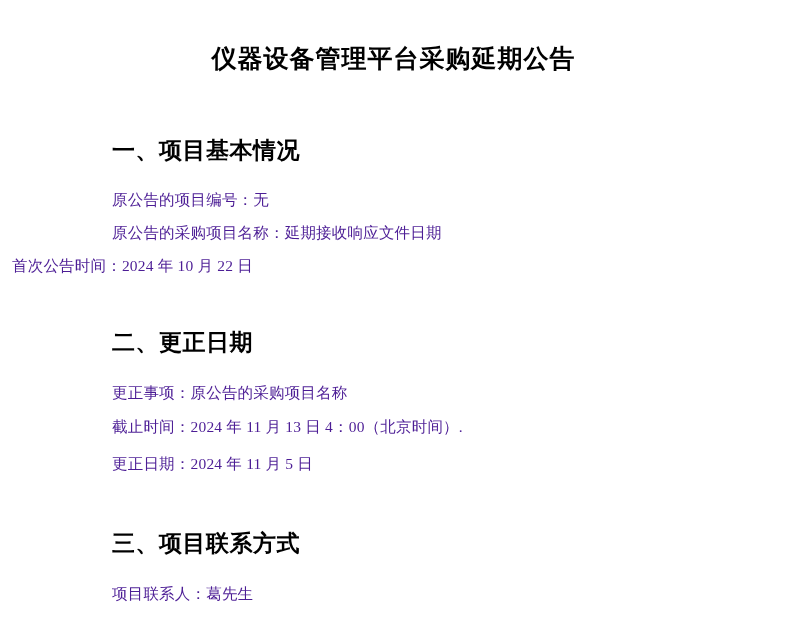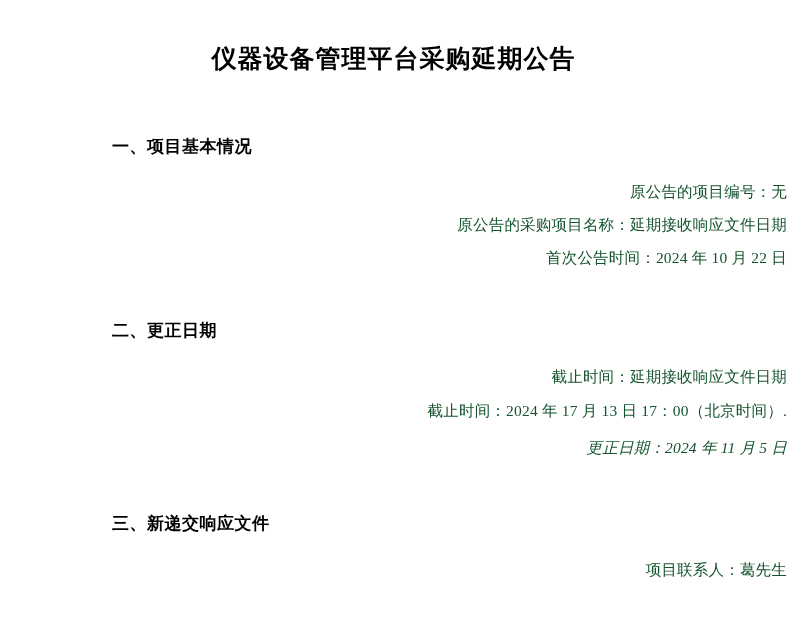--- a/index.html
+++ b/index.html
@@ -30,70 +30,69 @@
     margin: 0;
     padding-top: 42px;
     color: #000;
     font-family: "Liberation Serif", "DejaVu Serif", serif;
   }
   .section {
     margin: 0;
     padding: 0;
   }
   .section-heading {
-    font-size: 17px;
+    font-size: 23px;
     font-weight: bold;
     color: #000;
     margin: 0;
     padding-left: 112px;
     letter-spacing: 0.5px;
   }
   .para {
     font-size: 15.5px;
-    color: #14532d;
+    color: #4c1d95;
     margin: 0;
     padding-left: 112px;
     line-height: 1.55;
     letter-spacing: 0.2px;
-    text-align: right;
   }
   .sec1-heading { padding-top: 60px; }
   .sec1-p1 { padding-top: 22px; }
   .sec1-p2 { padding-top: 9px; }
   .sec1-p3 { padding-top: 9px; padding-left: 12px; }
 
   .sec2-heading { padding-top: 49px; }
   .sec2-p1 { padding-top: 23px; }
   .sec2-p2 { padding-top: 10px; }
   .sec2-p3 { padding-top: 10px; }
-  .sec2-p4 { padding-top: 13px; font-style: italic; }
+  .sec2-p4 { padding-top: 13px; }
 
   .sec3-heading { padding-top: 52px; }
   .sec3-p1 { padding-top: 23px; }
 </style>
 </head>
 <body>
 
 <div class="page">
 
   <h1 class="doc-title">仪器设备管理平台采购延期公告</h1>
 
   <div class="section">
     <div class="section-heading sec1-heading">一、项目基本情况</div>
     <div class="para sec1-p1">原公告的项目编号：无</div>
     <div class="para sec1-p2">原公告的采购项目名称：延期接收响应文件日期</div>
     <div class="para sec1-p3">首次公告时间：2024 年 10 月 22 日</div>
   </div>
 
   <div class="section">
     <div class="section-heading sec2-heading">二、更正日期</div>
-    <div class="para sec2-p1">截止时间：延期接收响应文件日期</div>
-    <div class="para sec2-p3">截止时间：2024 年 17 月 13 日 17：00（北京时间）.</div>
+    <div class="para sec2-p1">更正事项：原公告的采购项目名称</div>
+    <div class="para sec2-p3">截止时间：2024 年 11 月 13 日 4：00（北京时间）.</div>
     <div class="para sec2-p4">更正日期：2024 年 11 月 5 日</div>
   </div>
 
   <div class="section">
-    <div class="section-heading sec3-heading">三、新递交响应文件</div>
+    <div class="section-heading sec3-heading">三、项目联系方式</div>
     <div class="para sec3-p1">项目联系人：葛先生</div>
 
   </div>
 
 </div>
 
 </body></html>

